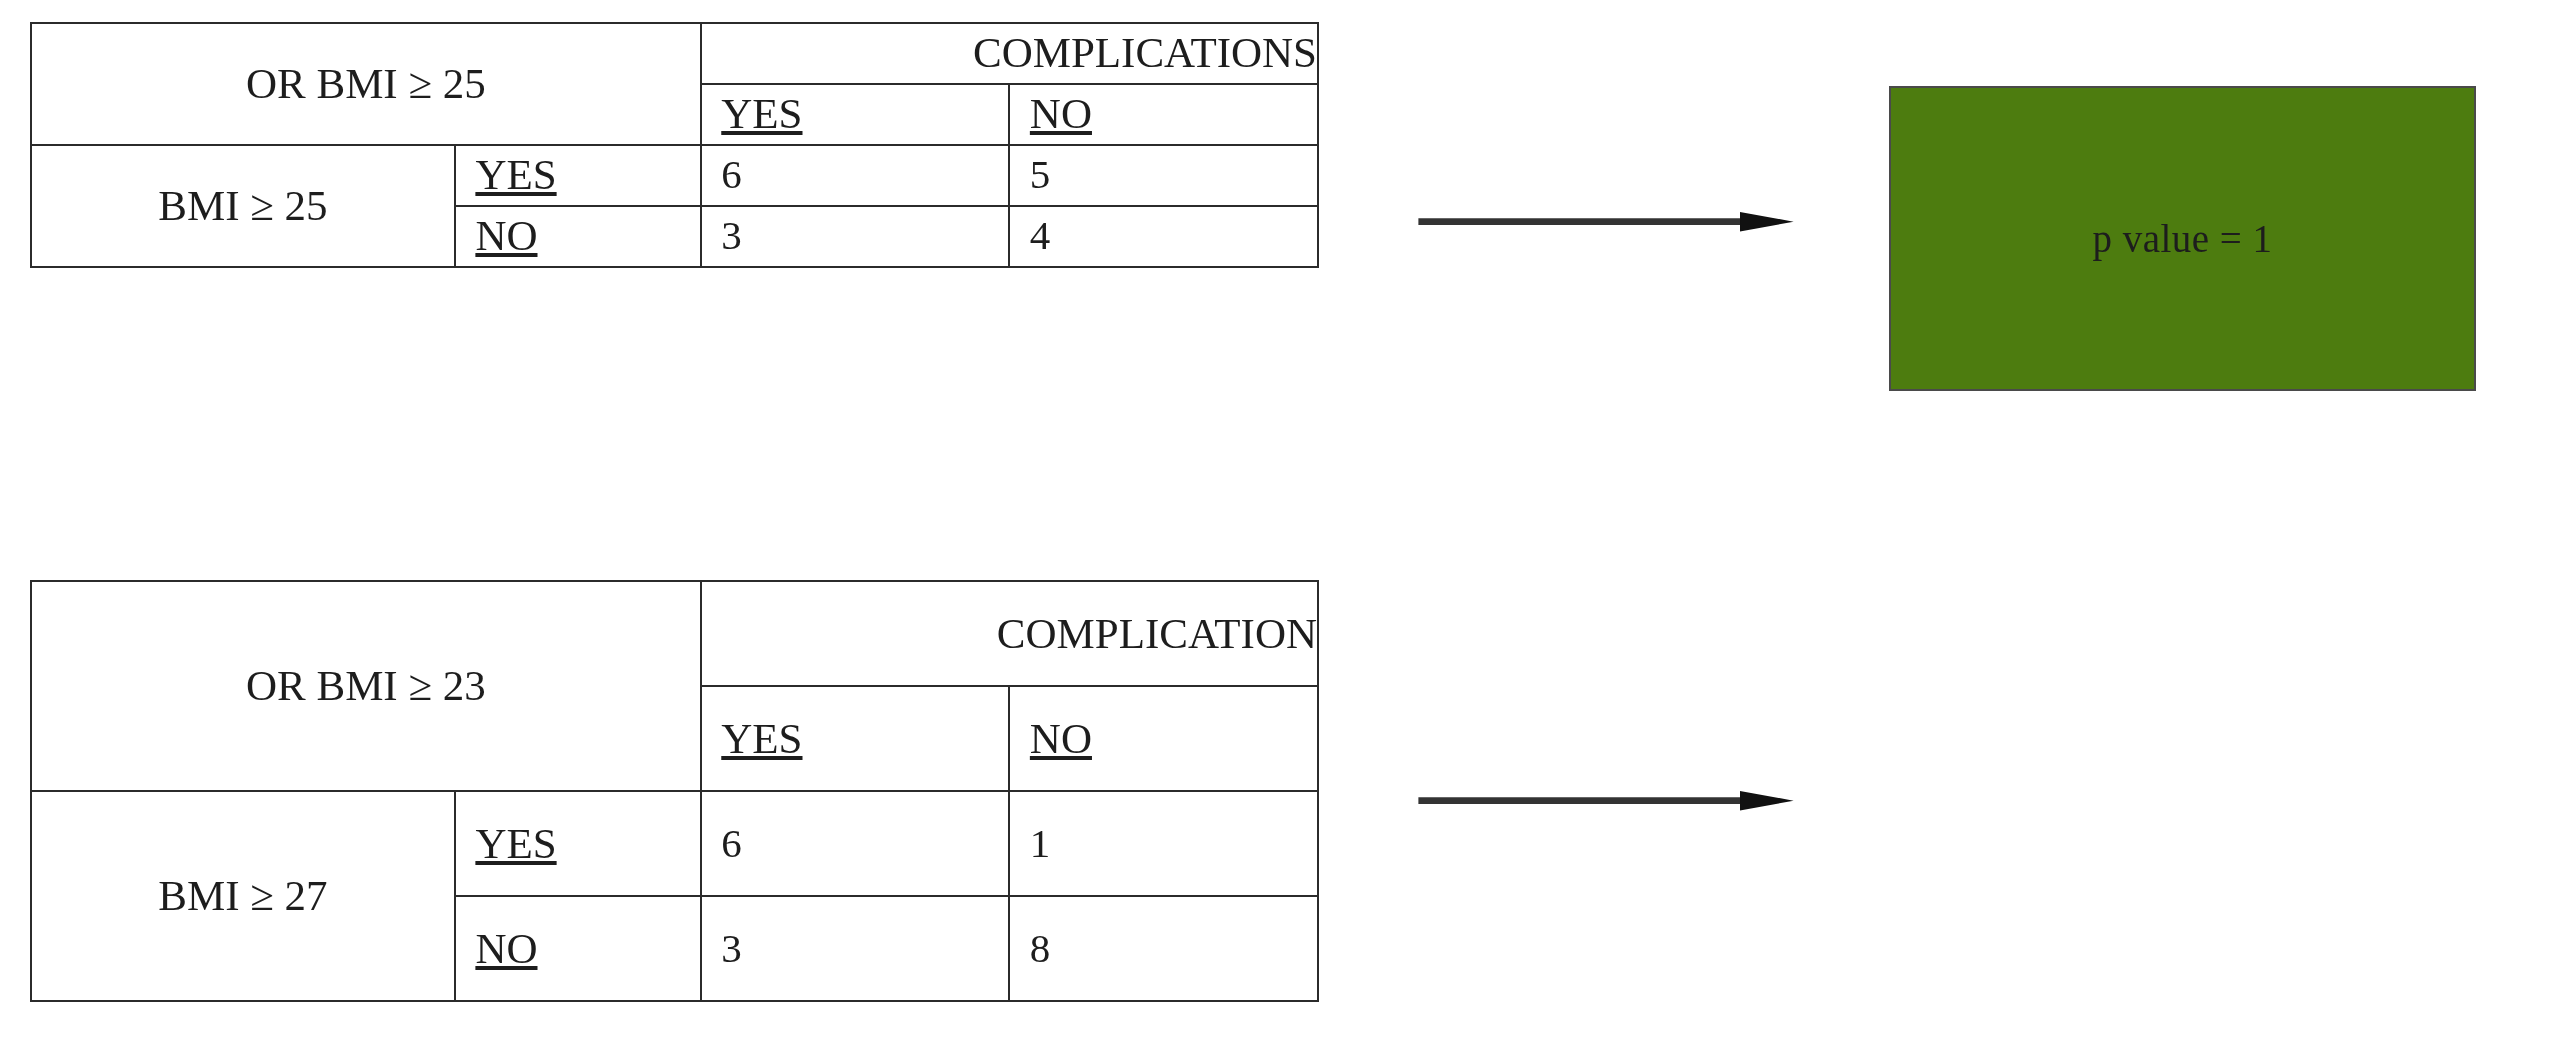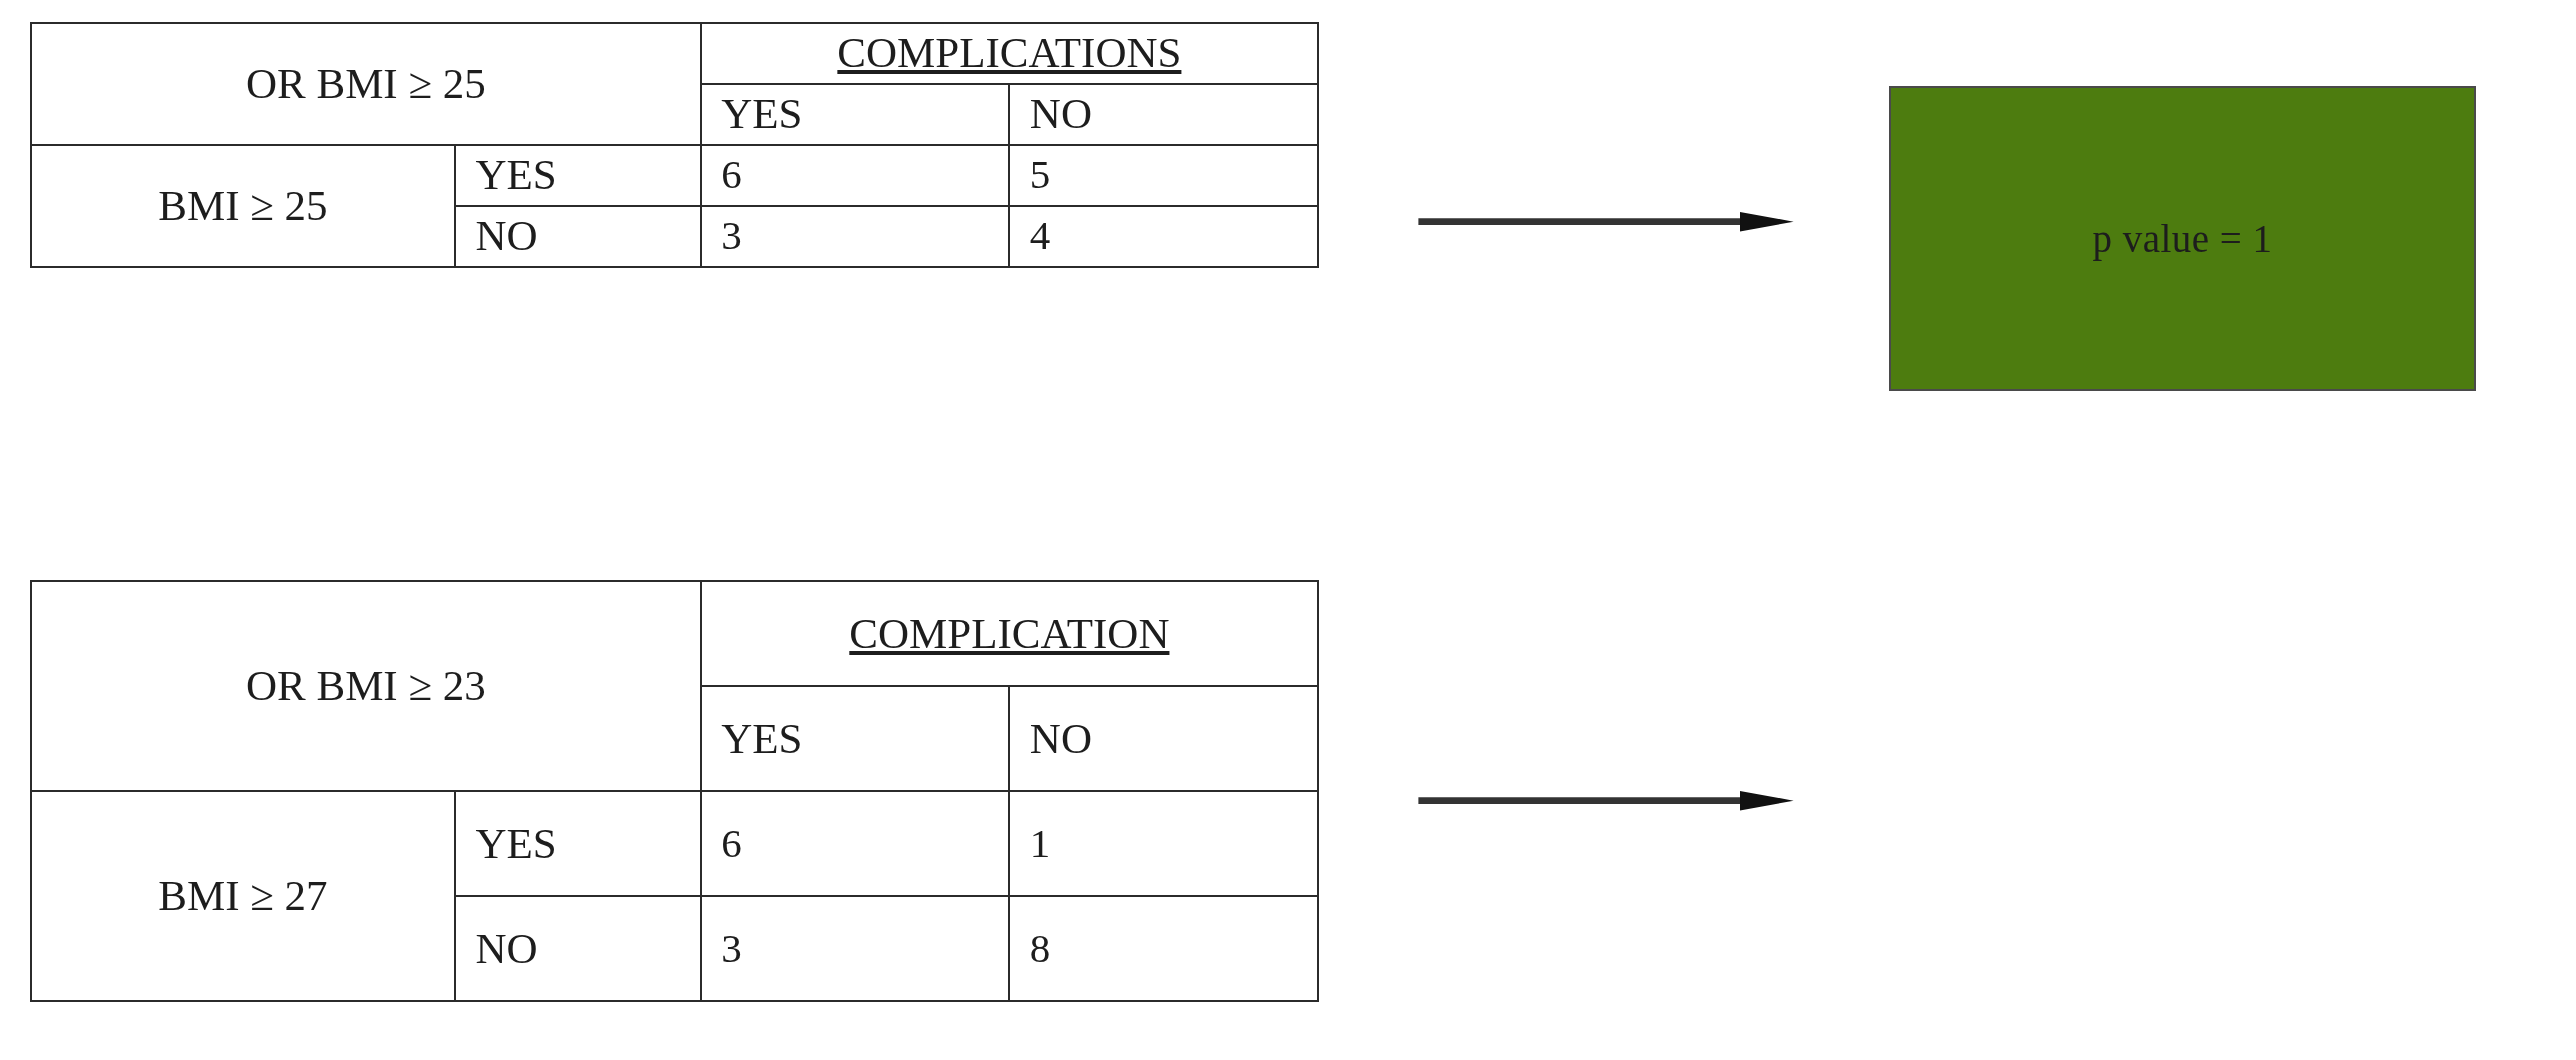--- a/index.html
+++ b/index.html
@@ -35,32 +35,32 @@
     font-size: 41px;
     line-height: 1.1;
     color: #1d1d1d;
     font-family: "Liberation Serif", "DejaVu Serif", serif;
   }
   .ctab td.corner-label {
     text-align: center;
     font-size: 43px;
   }
   .ctab td.group-head {
-    text-align: center;
+    text-align: right;
     font-size: 43px;
-    text-decoration: underline;
   }
   .ctab td.row-stub {
     text-align: center;
     font-size: 43px;
   }
   .ctab td.sub-head {
     text-align: left;
     padding-left: 19.5px;
     font-size: 43px;
+    text-decoration: underline;
   }
   .ctab td.num {
     text-align: left;
     padding-left: 19.5px;
     font-size: 41px;
   }
 
   
   .arrow {
     position: absolute;

